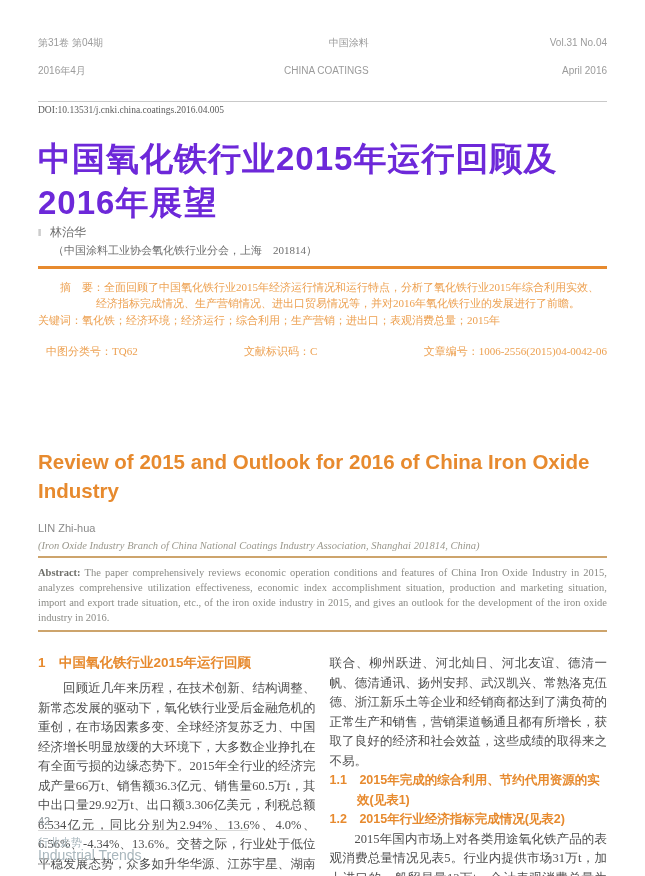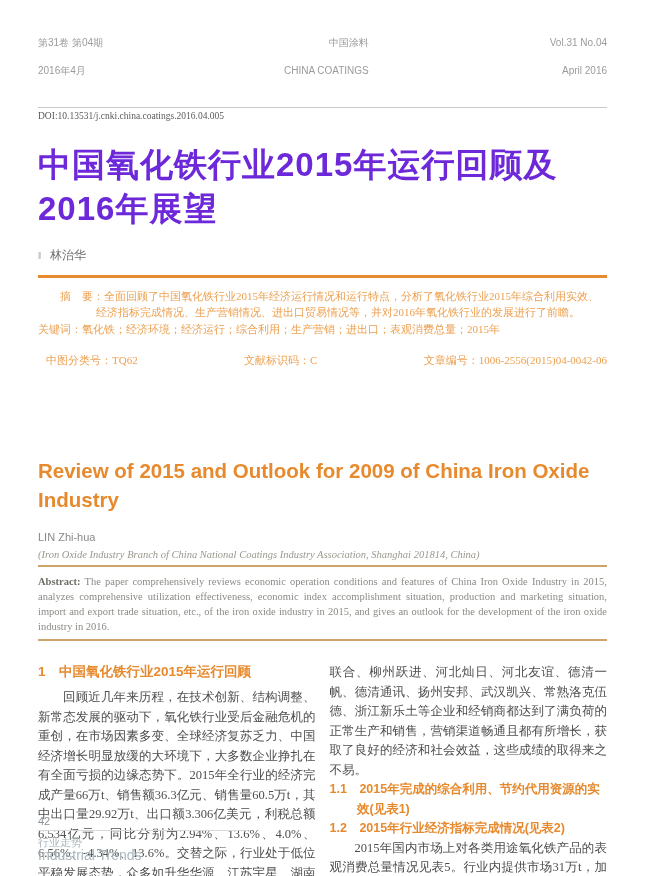--- a/index.html
+++ b/index.html
@@ -7,37 +7,37 @@
     position:relative; width:645px; height:876px; margin:0 auto;
     background:#ffffff; box-sizing:border-box; padding:22px 38px 0 38px;
     font-family:"Liberation Serif","DejaVu Serif",serif; color:#4d4d4d;
     overflow:hidden;
   }
   
   .jheader {
     display:flex; justify-content:space-between; align-items:flex-end;
     font-family:"Liberation Sans","DejaVu Sans",sans-serif;
     font-size:10px; line-height:14px; color:#9b9b9b;
-    border-bottom:1px solid #c9c9c9; padding-bottom:15px;
+    border-bottom:1px solid #c9c9c9; padding-bottom:9px;
   }
   .jheader .cell { white-space:pre-line; }
   .jheader .left { text-align:left; }
   .jheader .center { text-align:right; }
   .jheader .right { text-align:right; }
   .doi {
     font-size:9.5px; color:#5a5a5a; margin-top:3px;
     font-family:"Liberation Serif",serif;
   }
   
   .title-cn {
     margin:22px 0 0 0; font-family:"Liberation Sans","DejaVu Sans",sans-serif;
     font-weight:bold; font-size:33px; line-height:44px; color:#6d28d9;
     letter-spacing:1px;
   }
-  .author-row { margin-top:12px; font-size:12px; color:#6d6d6d; line-height:24px; }
+  .author-row { margin-top:0; font-size:12px; color:#6d6d6d; line-height:15px; }
   .author-mark { color:#8c8c8c; margin-right:6px; font-size:11px; }
   .affil-cn { font-size:11px; color:#6d6d6d; margin-top:3px; padding-left:15px; line-height:15px; }
   .rule-orange { height:3px; background:#e78a2e; margin-top:8px; }
   
   .abs-cn { margin-top:10px; color:#eda050; font-size:11px; line-height:16px; }
   .abs-cn .hang { padding-left:58px; text-indent:-36px; margin:0 0 1px 0; }
   .abs-cn .hang2 { padding-left:58px; text-indent:-58px; margin:0 0 15px 0; }
   .abs-cn .lbl { letter-spacing:0; }
   .clc-row { display:flex; justify-content:space-between; color:#eda050; font-size:11px; margin-top:5px; padding-left:8px; }
   
@@ -92,34 +92,35 @@
     </div>
   </div>
   <div class="doi">DOI:10.13531/j.cnki.china.coatings.2016.04.005</div>
 
   <h1 class="title-cn">中国氧化铁行业2015年运行回顾及2016年展望</h1>
 
   <div class="author-row">
     <span class="author-mark">‖</span>
     <span>林治华</span>
   </div>
+  <div class="affil-cn">（中国涂料工业协会氧化铁行业分会，上海　201814）</div>
 
   <div class="rule-orange"></div>
 
   <div class="abs-cn">
     <p class="hang"><span class="lbl">摘　要：</span><span>全面回顾了中国氧化铁行业2015年经济运行情况和运行特点，分析了氧化铁行业2015年综合利用实效、经济指标完成情况、生产营销情况、进出口贸易情况等，并对2016年氧化铁行业的发展进行了前瞻。</span></p>
     <p class="hang2"><span class="lbl">关键词：</span><span>氧化铁；经济环境；经济运行；综合利用；生产营销；进出口；表观消费总量；2015年</span></p>
     <div class="clc-row">
       <span>中图分类号：TQ62</span>
       <span>文献标识码：C</span>
       <span>文章编号：1006-2556(2015)04-0042-06</span>
     </div>
   </div>
 
-  <h2 class="title-en">Review of 2015 and Outlook for 2009 of China Iron Oxide Industry</h2>
+  <h2 class="title-en">Review of 2015 and Outlook for 2016 of China Iron Oxide Industry</h2>
   <div class="author-en">LIN Zhi-hua</div>
   <div class="affil-en">(Iron Oxide Industry Branch of China National Coatings Industry Association, Shanghai 201814, China)</div>
 
   <div class="rule-tan2"></div>
 
   <div class="abs-en">
     <div><b>Abstract:</b><span> The paper comprehensively reviews economic operation conditions and features of China Iron Oxide Industry in 2015, analyzes comprehensive utilization effectiveness, economic index accomplishment situation, production and marketing situation, import and export trade situation, etc., of the iron oxide industry in 2015, and gives an outlook for the development of the iron oxide industry in 2016.</span></div>
   </div>
 
   <div class="rule-tan2"></div>

